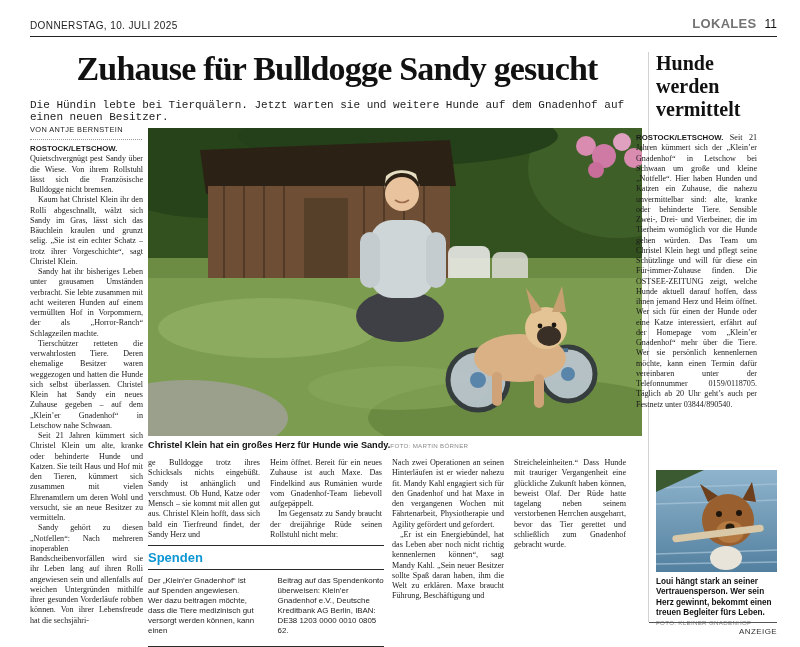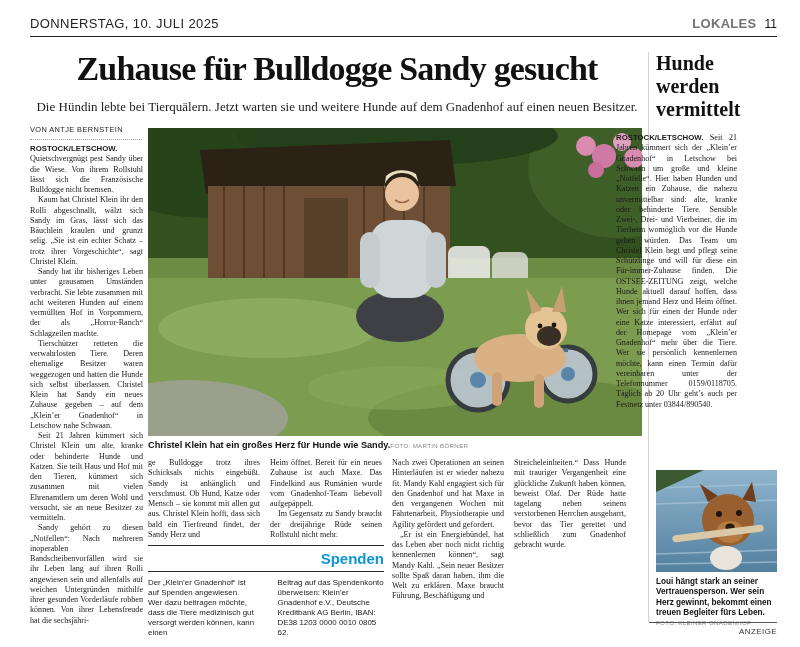--- a/index.html
+++ b/index.html
@@ -3,31 +3,31 @@
 <meta charset="utf-8">
 <style>
   html,body{margin:0;padding:0;background:#ffffff;}
   .page{position:relative;width:800px;height:647px;background:#ffffff;overflow:hidden;
         font-family:"Liberation Serif",serif;color:#1a1a1a;}
 
   
   .topbar{position:absolute;left:30px;top:16px;width:747px;display:flex;
           justify-content:space-between;align-items:flex-end;
           font-family:"Liberation Sans",sans-serif;}
-  .topbar .date{font-size:13px;letter-spacing:.4px;color:#222;}
+  .topbar .date{font-size:10px;letter-spacing:.4px;color:#222;}
   .topbar .right{display:flex;align-items:baseline;gap:8px;}
   .topbar .section{font-size:13px;font-weight:bold;letter-spacing:.3px;color:#737373;}
   .topbar .pageno{font-size:12px;color:#111;}
   .header-rule{position:absolute;left:30px;top:36px;width:747px;border-top:1.6px solid #222;}
 
   
   .headline{position:absolute;left:30px;top:49px;width:614px;margin:0;text-align:center;
             font-size:34px;line-height:40px;font-weight:bold;letter-spacing:-0.8px;color:#111;}
-  .subhead{position:absolute;left:30px;top:99px;width:614px;margin:0;text-align:center;
-           font-family:Liberation Serif, serif;font-size:13px;color:#1c1c1c;}
+  .subhead{position:absolute;left:30px;top:99px;width:614px;margin:0;
+           font-family:Liberation Mono, monospace;font-size:11px;color:#1c1c1c;}
 
   
   .byline{position:absolute;left:30px;top:125px;width:112px;
           font-family:"Liberation Sans",sans-serif;font-size:7.4px;letter-spacing:.4px;color:#222;
           border-bottom:1px dotted #9a9a9a;padding-bottom:5px;}
   .bodycol{font-size:8.1px;line-height:10.25px;text-align:justify;overflow:hidden;}
   .bodycol p{margin:0;}
   .bodycol p.ind{text-indent:8px;}
   .dateline{font-family:"Liberation Sans",sans-serif;font-weight:bold;font-size:7.8px;}
   .leftcol{position:absolute;left:30px;top:144px;width:113px;height:490px;}
@@ -43,30 +43,30 @@
   .bcol{position:absolute;top:458px;width:112px;}
   .bcol.c1{left:148px;height:86px;}
   .bcol.c2{left:270px;height:86px;}
   .bcol.c3{left:392px;height:178px;}
   .bcol.c4{left:514px;height:178px;}
 
   
   .donation{position:absolute;left:148px;top:545px;width:236px;
             font-family:"Liberation Sans",sans-serif;border-top:1px solid #2a2a2a;
             border-bottom:1px solid #2a2a2a;padding-bottom:10px;}
-  .donation h2{margin:4px 0 4px 0;text-align:right;font-size:15px;color:#0d96d4;}
+  .donation h2{margin:4px 0 4px 0;text-align:left;font-size:13px;color:#0d96d4;}
   .don-rule{border-top:1px solid #2a2a2a;margin-bottom:6px;}
   .don-cols{display:flex;gap:23px;}
   .don-cols p{margin:0;width:112px;font-size:7.9px;line-height:10px;color:#1c1c1c;}
 
   
   .v-rule{position:absolute;left:648px;top:52px;height:570px;border-left:1px solid #d2d2d2;}
   .sb-title{position:absolute;left:656px;top:52px;width:121px;margin:0;text-align:left;
             font-size:20px;line-height:23px;font-weight:bold;color:#111;}
-  .sb-body{position:absolute;left:616px;top:133px;width:121px;height:333px;}
+  .sb-body{position:absolute;left:636px;top:133px;width:121px;height:333px;}
   .sb-photo{position:absolute;left:656px;top:470px;width:121px;height:102px;margin:0;overflow:hidden;}
   .sb-caption{position:absolute;left:656px;top:577px;width:121px;margin:0;
               font-family:"Liberation Sans",sans-serif;font-weight:bold;
               font-size:8.2px;line-height:10.3px;color:#111;}
   .sb-caption .credit{font-weight:normal;}
   .anzeige-rule{position:absolute;left:649px;top:622px;width:128px;border-top:1px solid #555;}
   .anzeige{position:absolute;left:656px;top:627px;width:121px;text-align:right;
            font-family:"Liberation Sans",sans-serif;font-size:8px;letter-spacing:.4px;color:#333;}
 </style>
 </head>

